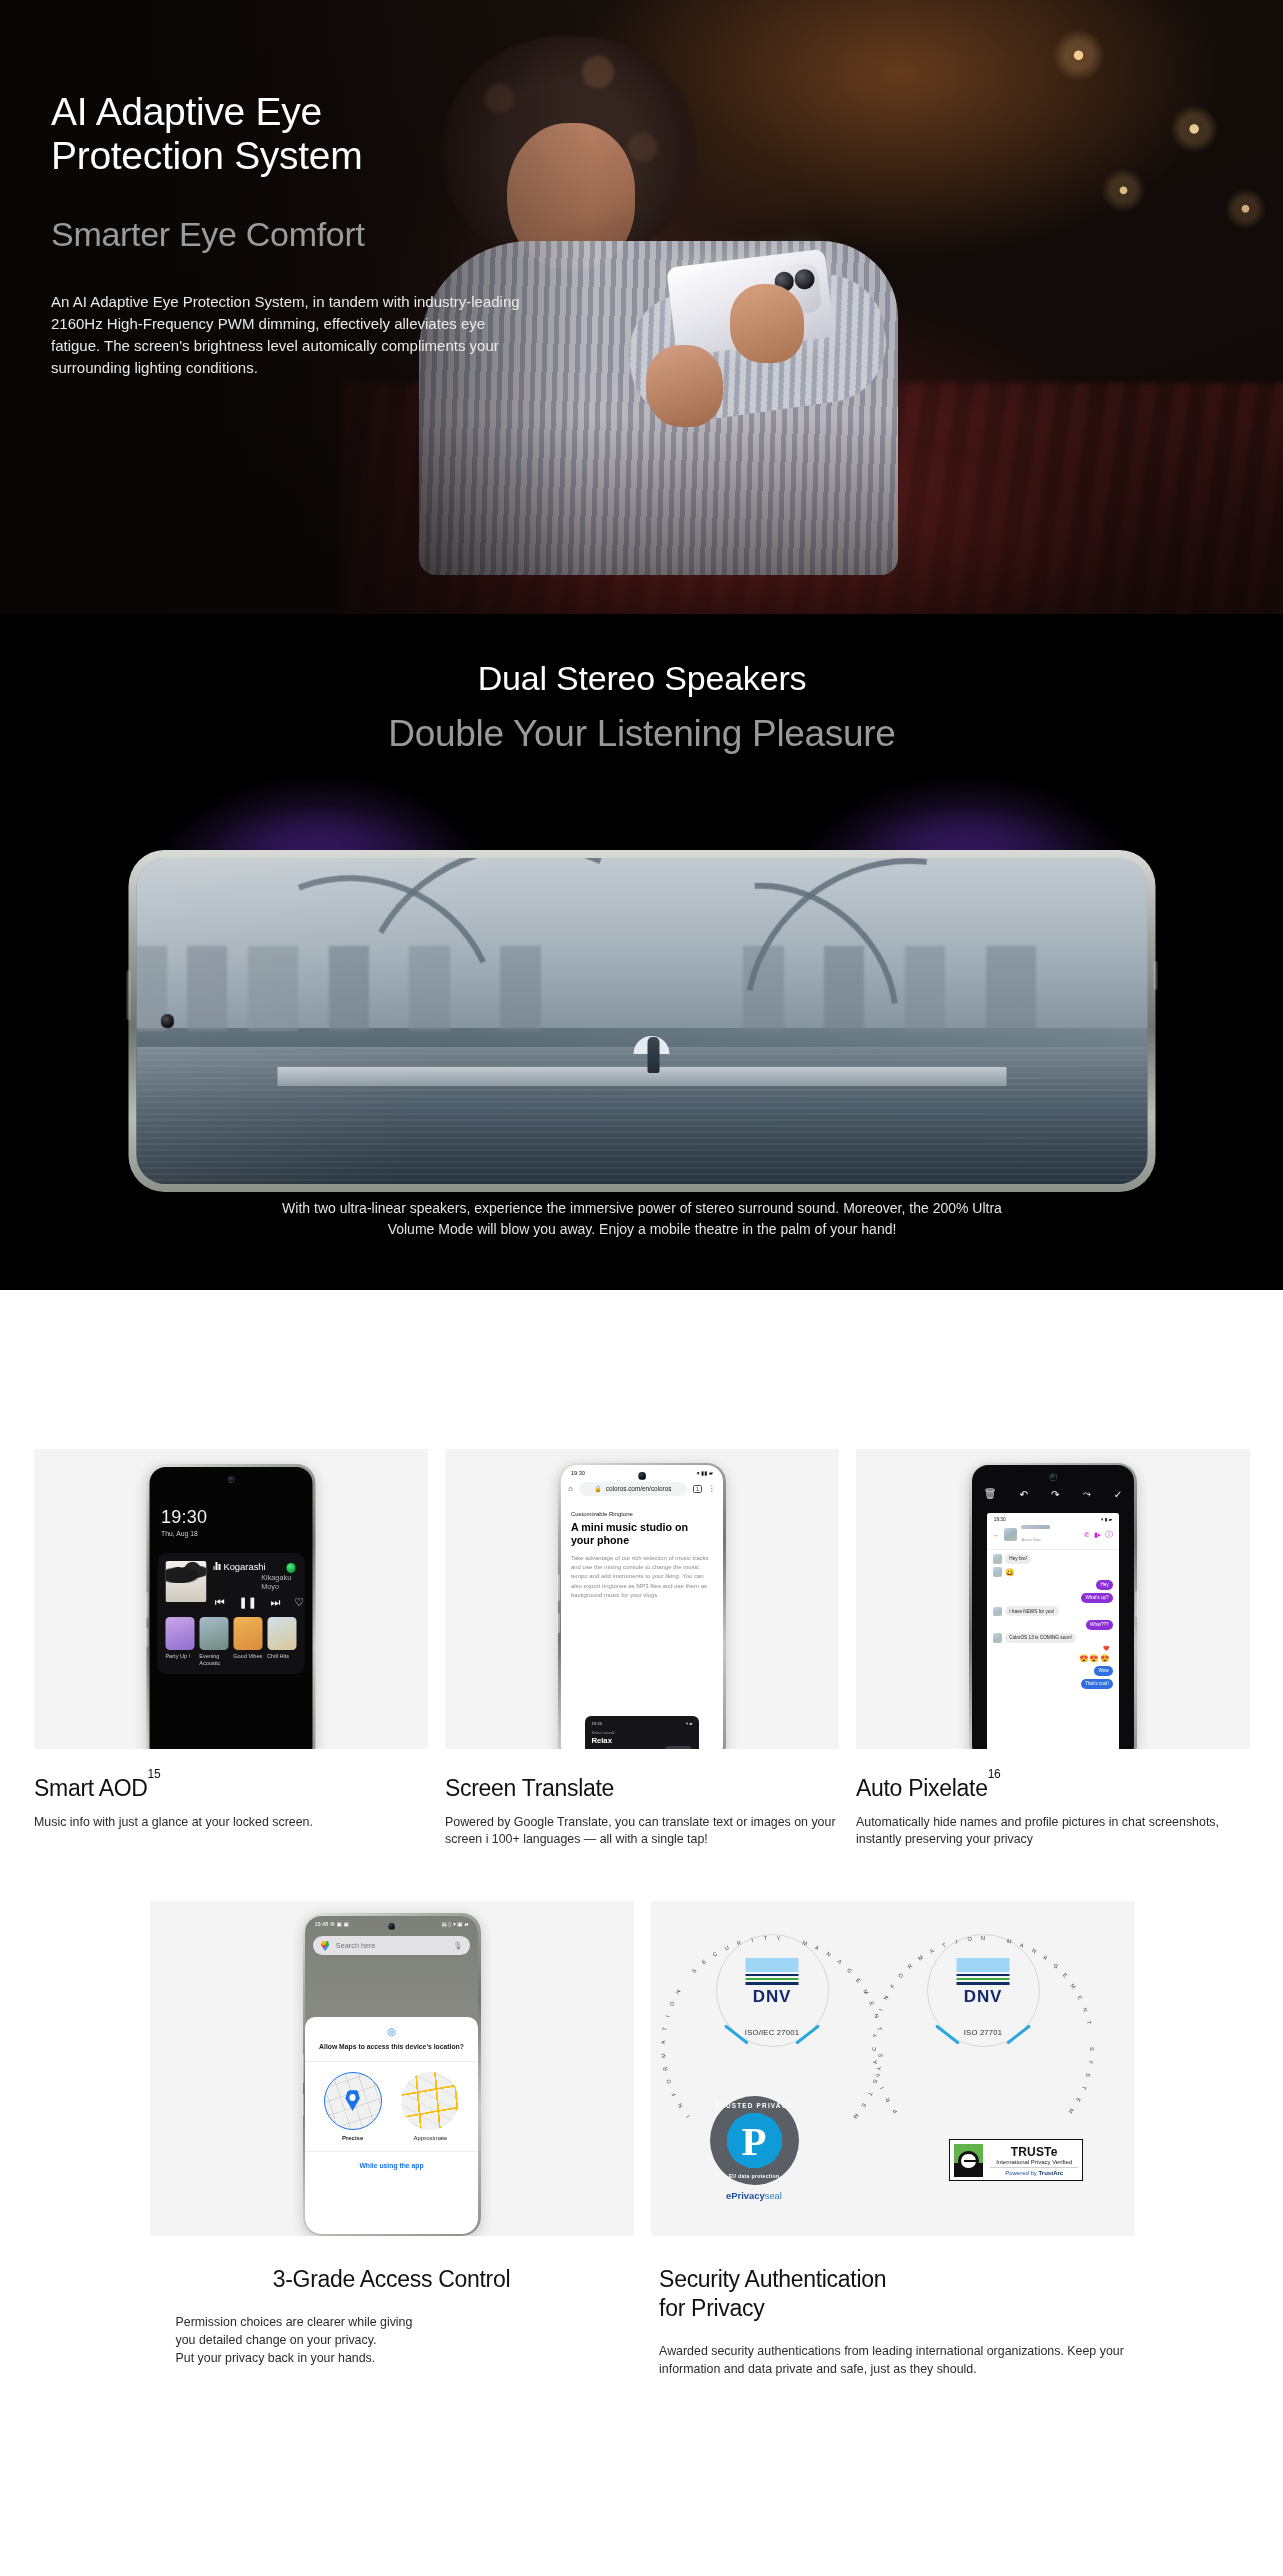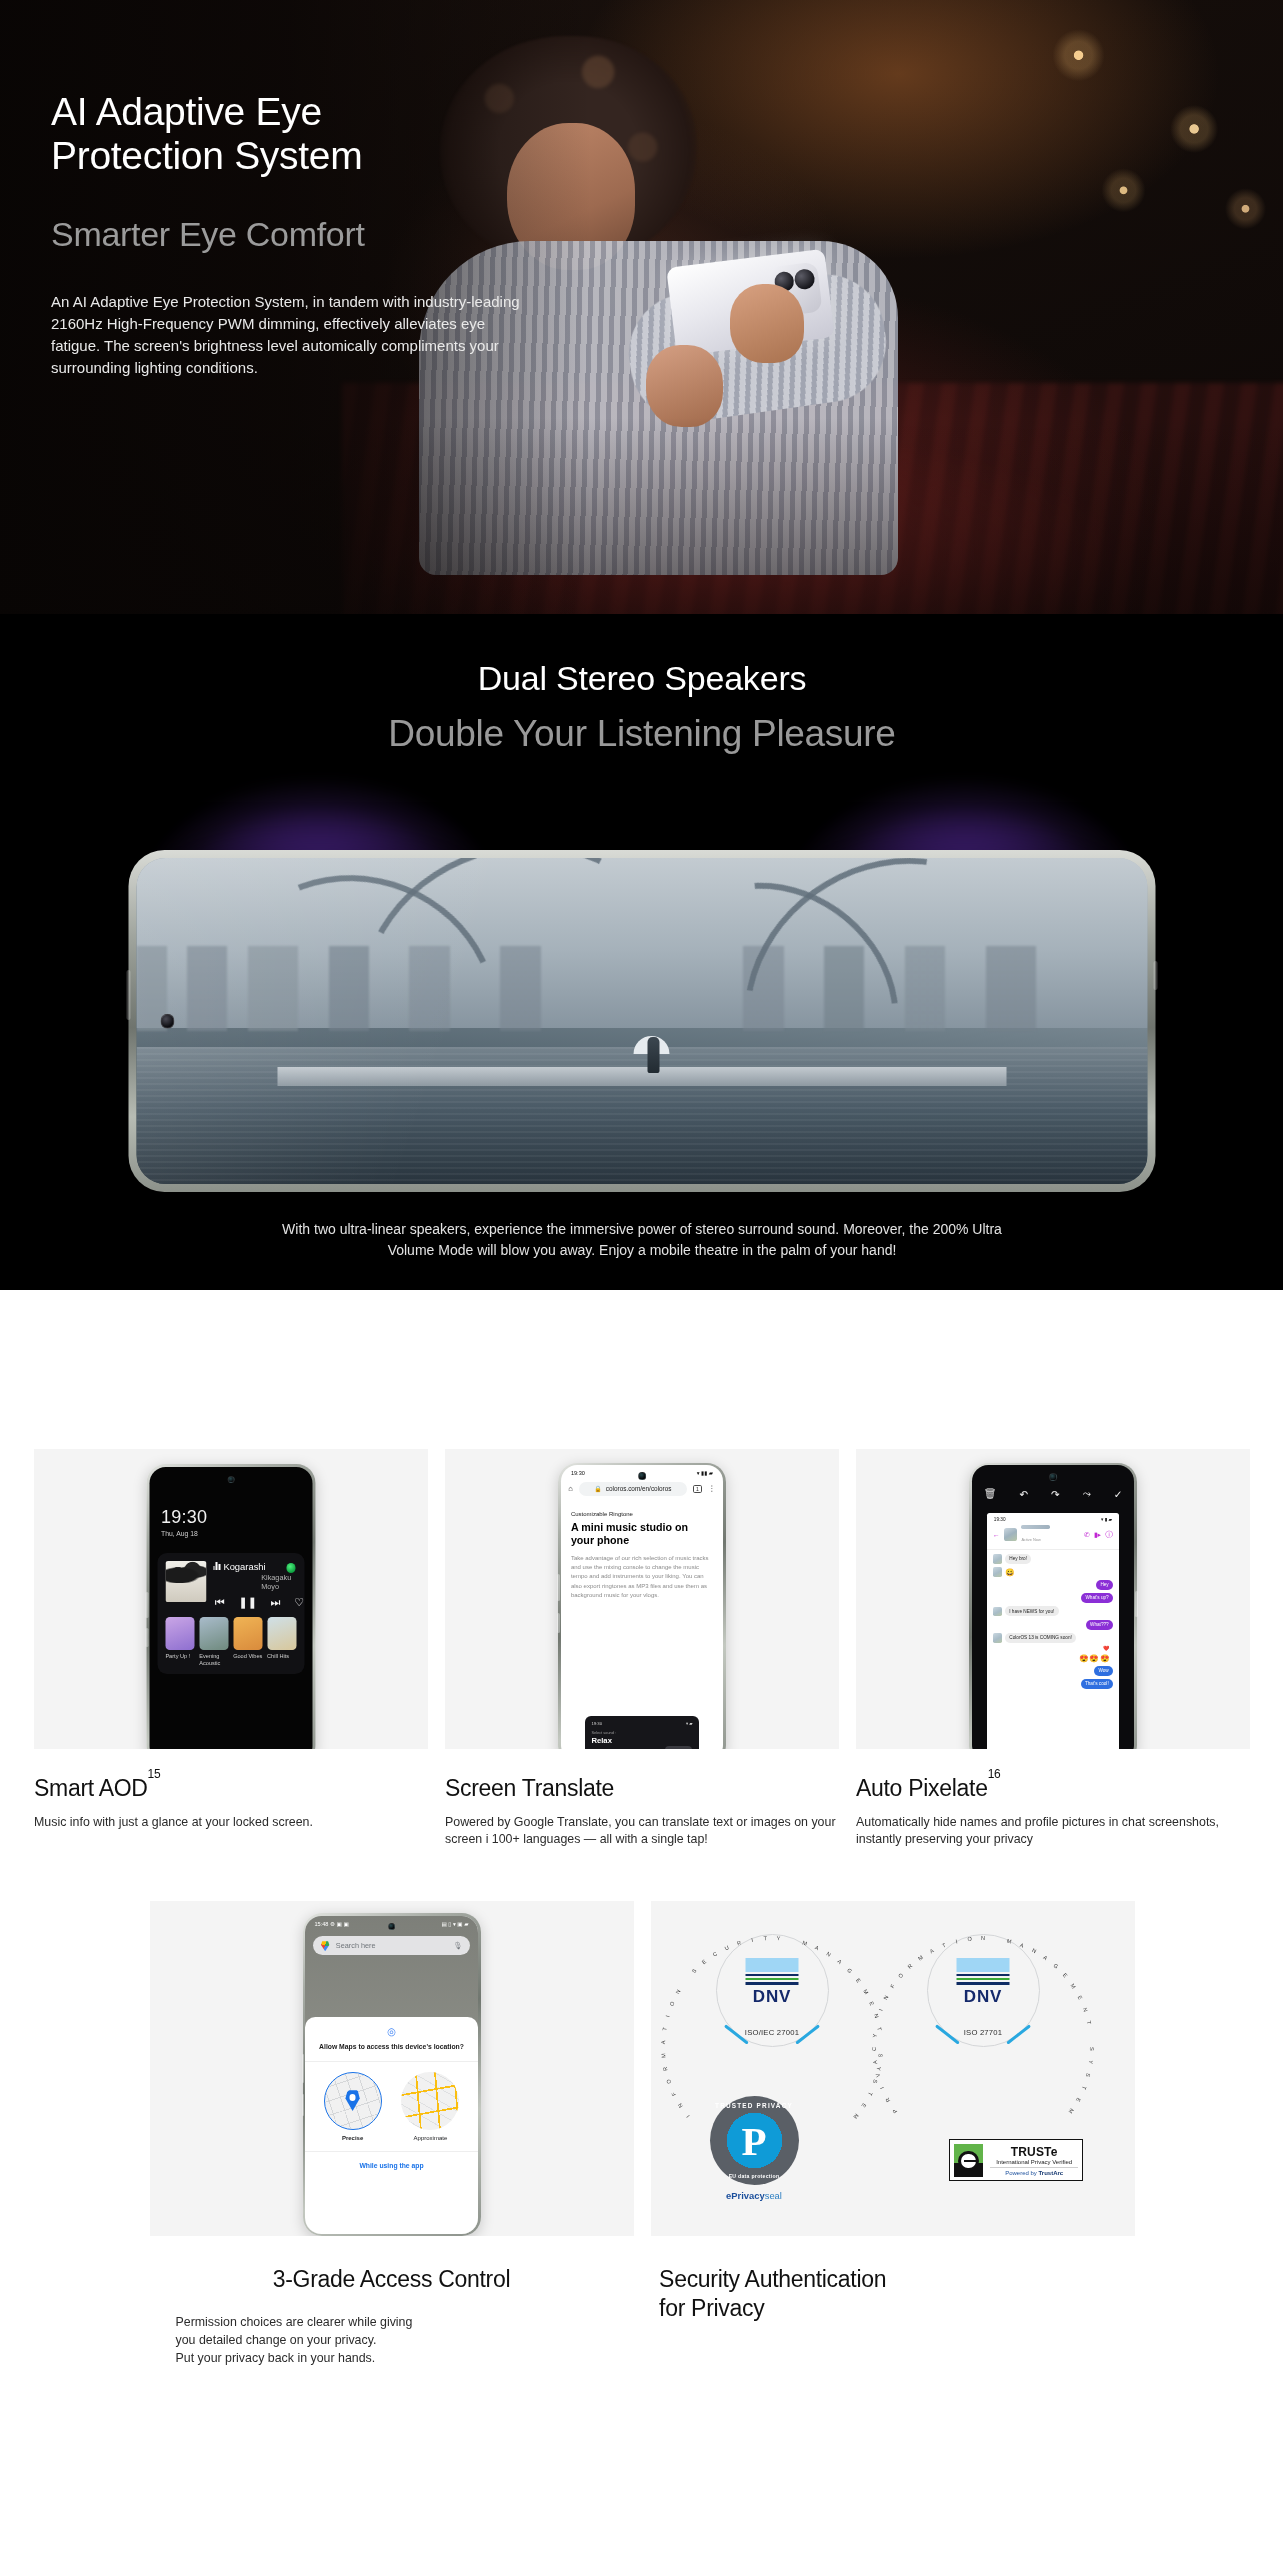--- a/index.html
+++ b/index.html
@@ -212,21 +212,21 @@
   .speakers .lens-dot {
     position: absolute; left: 24px; top: 50%; transform: translateY(-50%);
     width: 14.5px; height: 14.5px; border-radius: 50%;
     background: radial-gradient(circle at 36% 32%, #4a4a54, #0c0c10 70%);
     border: 0.9px solid rgba(255,255,255,.18);
   }
   .speakers .fgrip {
     position: absolute; width: 3.4px; border-radius: 2.6px; background: rgba(255,255,255,.22);
   }
   .speakers p.body {
-    position: absolute; left: 50%; bottom: 28px; transform: translateX(-50%);
+    position: absolute; left: 50%; bottom: 49px; transform: translateX(-50%);
     width: 770px; text-align: center; z-index: 5;
     font-size: 14px; line-height: 1.55; color: #e3e3e3; font-weight: 300;
   }
 
   
   .coloros { width: 1284px; background: #ffffff; padding: 75px 0 60px; }
   .coloros h2.section-title {
     text-align: center; font-size: 55px; font-weight: 400; color: #0d0d0d;
     letter-spacing: -1.2px;
   }
@@ -918,17 +918,18 @@
               <div class="tx">
                 <div class="t1">TRUSTe</div>
                 <div class="t2">International Privacy Verified</div>
                 <div class="t3"><span>Powered by </span><b>TrustArc</b></div>
               </div>
             </div>
 
           </div>
         </div>
         <div class="title"><span>Security Authentication</span><br><span>for Privacy</span></div>
+        <div class="desc">Awarded security authentications from leading international organizations. Keep your information and data private and safe, just as they should.</div>
       </div>
     </div>
   </section>
 </div>
 
 
 </body></html>

